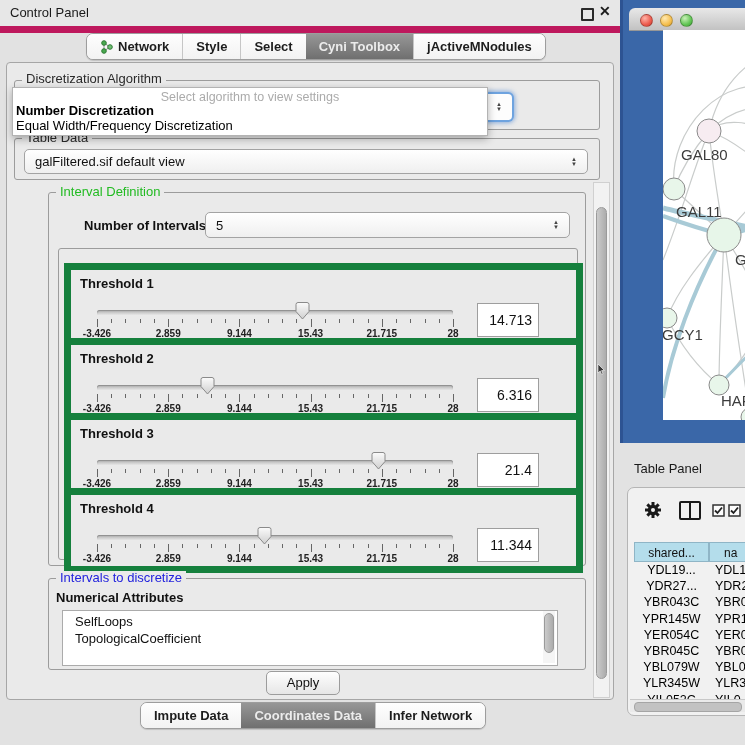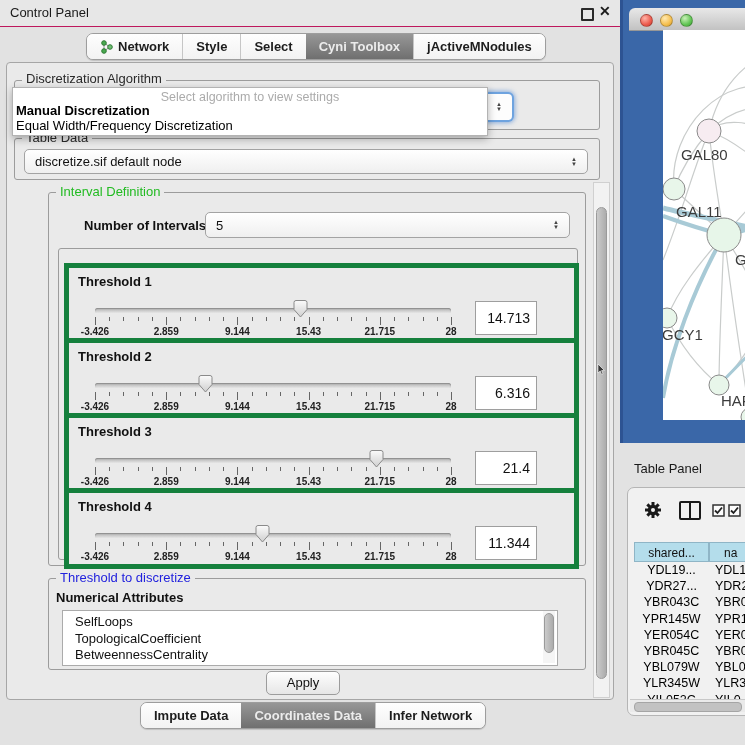--- a/index.html
+++ b/index.html
@@ -1,20 +1,20 @@
 <!DOCTYPE html>
 <html><head>
 <meta charset="utf-8">
 <style>
   html,body{margin:0;padding:0;background:#E2E2E2;}
   #screen{position:relative;width:745px;height:745px;overflow:hidden;
     font-family:"Liberation Sans",sans-serif;background:#E2E2E2;color:#111;}
   .abs{position:absolute;}
   
-  #titlebar{left:0;top:0;width:620px;height:26px;background:#E7E7E7;border-bottom:1px solid #be185d;}
+  #titlebar{left:0;top:0;width:620px;height:26px;background:#E7E7E7;border-bottom:7px solid #be185d;}
   #win-title{left:10px;top:5px;font-size:13px;color:#1a1a1a;}
   #float-btn{left:581px;top:8px;width:9px;height:9px;border:2px solid #2a2a2a;border-radius:1px;}
   #close-btn{left:599px;top:3px;font-size:14px;font-weight:bold;color:#1a1a1a;}
   .segbar{display:flex;height:25px;border:1px solid #9d9d9d;border-radius:7px;overflow:hidden;
     background:#FBFBFB;box-shadow:0 1px 1px rgba(0,0,0,.15);}
   .seg{display:flex;align-items:center;gap:5px;padding:0 13px;font-size:13px;font-weight:600;
     color:#1c1c1c;background:linear-gradient(#FEFEFE,#F2F2F2);white-space:nowrap;}
   .seg + .seg{border-left:1px solid #C6C6C6;}
   .seg.sel{background:linear-gradient(#979797,#6F6F6F);color:#ECECEC;border-left:none;align-items:center;}
   #main-panel{left:6px;top:62px;width:606px;height:636px;background:#EAEAEA;
@@ -30,21 +30,21 @@
   .stepper{font-size:6px;line-height:5px;color:#444;text-align:center;}
   
   #algo-popup{left:12px;top:87px;width:474px;height:47px;background:#FFFFFF;border:1px solid #B3B3B3;
     box-shadow:0 3px 8px rgba(0,0,0,.3);z-index:30;}
   #algo-prompt{position:absolute;left:0;top:2px;width:100%;text-align:center;font-size:12.5px;color:#ABABAB;}
   .algo-item{position:absolute;left:3px;font-size:13px;color:#000;white-space:nowrap;}
   #combo-frag{left:486px;top:92px;width:26px;height:26px;background:#FDFDFD;
     border:2px solid #6EA3DF;border-left:none;border-radius:0 6px 6px 0;
     box-shadow:0 0 4px 1px rgba(100,150,215,.7);z-index:20;display:flex;align-items:center;justify-content:center;}
   
-  .trow{position:absolute;left:64px;width:505px;height:71px;border:5px solid #15803d;background:#EAEAEA;}
+  .trow{position:absolute;left:64px;width:505px;height:71px;border:7px solid #15803d;background:#EAEAEA;}
   .tlabel{position:absolute;left:9px;top:6px;font-size:13px;font-weight:bold;color:#111;}
   .track{position:absolute;left:26px;top:40px;width:356px;height:5px;border-radius:3px;
     background:linear-gradient(#ADADAD,#E6E6E6);box-shadow:inset 0 1px 1px #8E8E8E;}
   .ticks{position:absolute;left:26px;top:49px;width:357px;height:9px;}
   .tick{position:absolute;top:0;width:1px;background:#666;}
   .tickl{position:absolute;top:58px;transform:translateX(-50%);font-size:10px;font-weight:bold;color:#222;white-space:nowrap;}
   .thumb{position:absolute;top:31px;}
   .tval{position:absolute;left:406px;top:33px;width:54px;height:32px;background:#FFF;border:1px solid #9E9E9E;
     font-size:14px;color:#111;text-align:right;line-height:32px;padding-right:6px;}
   
@@ -119,29 +119,29 @@
   <div class="group" style="left:14px;top:80px;width:584px;height:48px;"></div>
   <div class="gtitle g-dark abs" style="left:22px;top:72px;">Discretization Algorithm</div>
 
   <div class="abs" id="combo-frag">
     <span class="stepper">▲<br>▼</span>
   </div>
 
   <div class="abs" id="algo-popup">
     <div id="algo-prompt">Select algorithm to view settings</div>
     <div id="popup-items">
-        <div class="algo-item" style="top: 15px; font-weight: bold;">Manual Discretization</div>
+        <div class="algo-item" style="top: 15px; font-weight: bold;">Number Discretization</div>
         <div class="algo-item" style="top: 30px;">Equal Width/Frequency Discretization</div>
       </div>
   </div>
 
   <div class="group" style="left:14px;top:138px;width:584px;height:40px;"></div>
   <div class="gtitle g-dark abs" style="left:22px;top:131px;">Table Data</div>
   <div class="combo" style="left:24px;top:149px;width:542px;height:23px;">
-    <span class="cval">discretize.sif default node</span>
+    <span class="cval">galFiltered.sif default view</span>
     <span class="stepper">▲<br>▼</span>
   </div>
 
   <div class="abs sb-v" style="left:593px;top:182px;width:15px;height:514px;">
     <div class="sb-thumb" style="left:2px;top:24px;width:9px;height:470px;"></div>
   </div>
 
   <div class="group" style="left:48px;top:192px;width:536px;height:372px;"></div>
   <div class="gtitle g-green abs" style="left:56px;top:185px;">Interval Definition</div>
 
@@ -341,26 +341,25 @@
               <stop offset="1" stop-color="#CFCFCF"></stop>
             </linearGradient>
           </defs>
           <path d="M3,1.5 h9 a2,2 0 0 1 2,2 v7 l-6.5,7.5 -6.5,-7.5 v-7 a2,2 0 0 1 2,-2 z" fill="url(#tg3)" stroke="#8a8a8a"></path>
         </svg>
         <div class="tval">11.344</div>
       </div>
     </div>
 
   <div class="group" style="left:48px;top:578px;width:536px;height:90px;"></div>
-  <div class="gtitle g-blue abs" style="left:56px;top:571px;">Threshold to discretize</div>
+  <div class="gtitle g-blue abs" style="left:56px;top:571px;">Intervals to discretize</div>
   <div class="abs" style="left:56px;top:590px;font-size:13px;font-weight:bold;">Numerical Attributes</div>
   <div class="abs" id="attr-list">
       <div class="litem" style="padding-top: 3px;">SelfLoops</div>
       <div class="litem">TopologicalCoefficient</div>
-      <div class="litem">BetweennessCentrality</div>
     </div>
   <div class="abs sb-v" style="left:543px;top:611px;width:12px;height:52px;border:none;background:#F5F5F5;">
     <div class="sb-thumb" style="left:1px;top:2px;width:8px;height:38px;"></div>
   </div>
 
   <div class="abs" id="apply-btn">Apply</div>
 
   <div class="abs segbar" id="bottom-tabs" style="left:140px;top:702px;">
       <div class="seg">
         <span>Impute Data</span>

